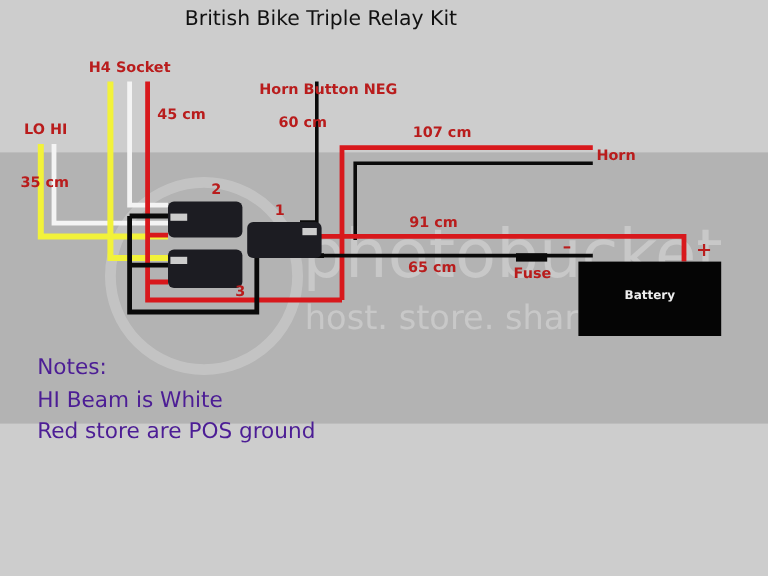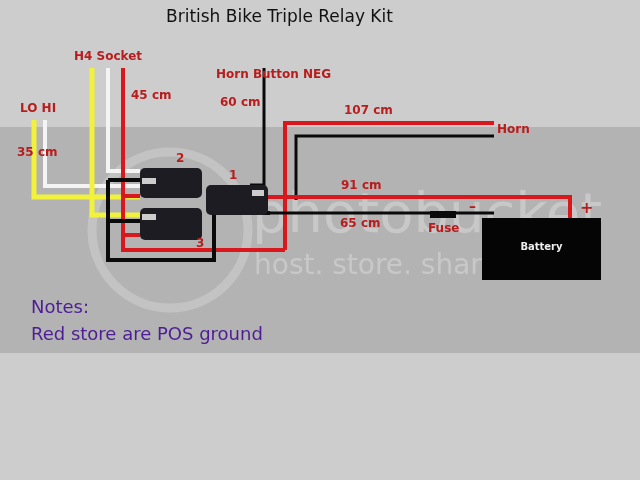--- a/index.html
+++ b/index.html
@@ -1,20 +1,20 @@
 <!DOCTYPE html>
 <html><head>
 <meta charset="utf-8">
 <style>
   html, body { margin:0; padding:0; }
   body { width:640px; height:480px; overflow:hidden; background:#cdcdcd; position:relative; font-family:"DejaVu Sans","Liberation Sans",sans-serif; }
   .band { position:absolute; left:0; top:127px; width:640px; height:226px; background:#b3b3b3; }
   svg.diagram { position:absolute; left:0; top:0; }
   .lbl { position:absolute; color:#b91c1c; font-weight:bold; font-size:12px; white-space:nowrap; }
-  .title { position:absolute; left:166px; top:6px; font-size:17px; color:#111; white-space:nowrap; }
+  .title { position:absolute; left:154px; top:6px; font-size:17px; color:#111; white-space:nowrap; }
   .notes { position:absolute; left:31px; top:294px; font-size:18px; line-height:26.5px; color:#4c1d95; }
   .notes div { white-space:nowrap; }
   .battery { position:absolute; left:482px; top:218px; width:119px; height:62px; background:#050505; }
   .battery span { position:absolute; left:0; right:0; top:23px; text-align:center; color:#eee; font-size:10px; font-weight:bold; }
   .watermark { position:absolute; color:rgba(255,255,255,0.28); white-space:nowrap; }
 </style>
 </head>
 <body>
 
 <div class="band"></div>
@@ -69,34 +69,35 @@
 </svg>
 
 <div class="title">British Bike Triple Relay Kit</div>
 
 <div class="lbl" style="left:74px;top:49px;">H4 Socket</div>
 <div class="lbl" style="left:216px;top:49px;margin-top:18px;">Horn Button NEG</div>
 <div class="lbl" style="left:20px;top:101px;">LO HI</div>
 <div class="lbl" style="left:497px;top:122px;">Horn</div>
 
 <div class="lbl" style="left:131px;top:88px;">45 cm</div>
-<div class="lbl" style="left:220px;top:95px;">60 cm</div>
+<div class="lbl" style="left:232px;top:95px;">60 cm</div>
 <div class="lbl" style="left:344px;top:103px;">107 cm</div>
 <div class="lbl" style="left:17px;top:145px;">35 cm</div>
 <div class="lbl" style="left:341px;top:178px;">91 cm</div>
 <div class="lbl" style="left:340px;top:216px;">65 cm</div>
 
 <div class="lbl" style="left:176px;top:151px;">2</div>
 <div class="lbl" style="left:229px;top:168px;">1</div>
 <div class="lbl" style="left:196px;top:236px;">3</div>
 
 <div class="lbl" style="left:428px;top:221px;">Fuse</div>
 <div class="lbl" style="left:469px;top:198px;font-size:14px;">–</div>
 <div class="lbl" style="left:580px;top:198px;font-size:16px;">+</div>
 
 <div class="battery">
   <span>Battery</span>
 </div>
 
 <div class="notes">
   <div>Notes:</div>
+  <div>HI Beam is White</div>
   <div>Red store are POS ground</div>
 </div>
 
 </body></html>

